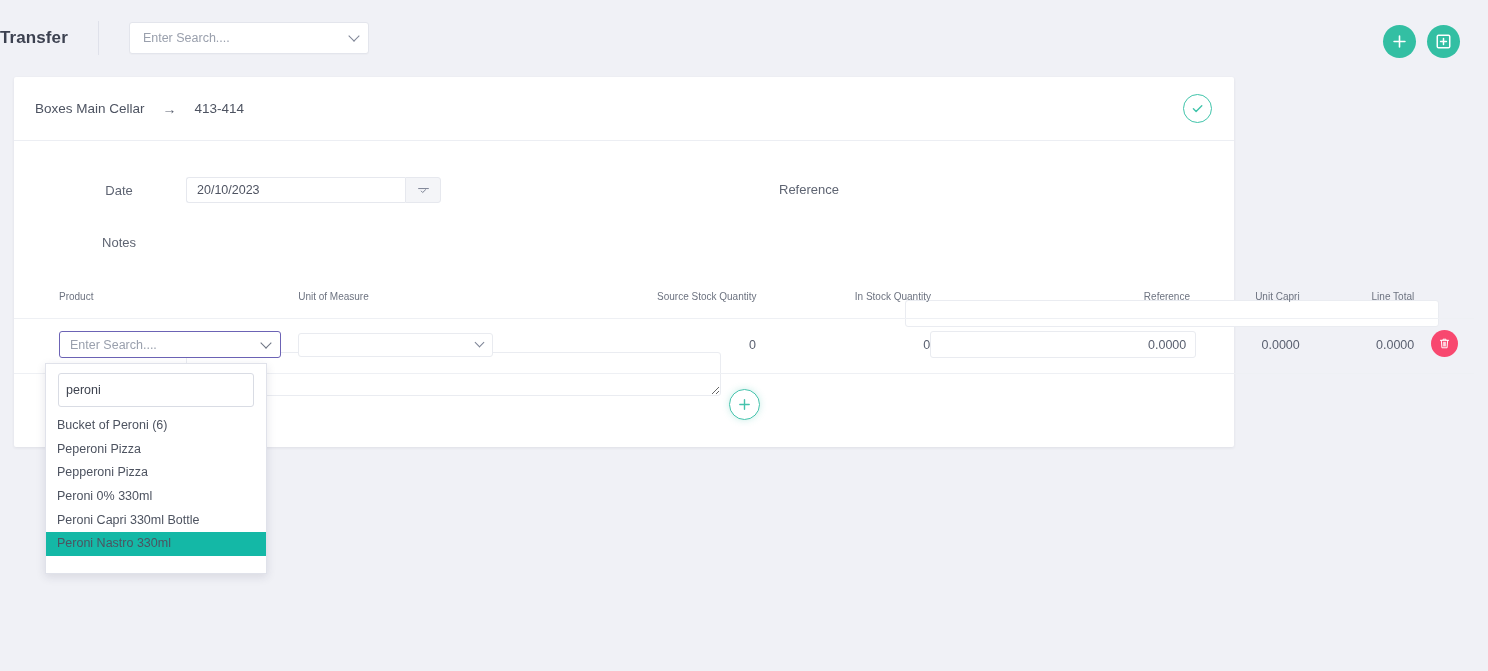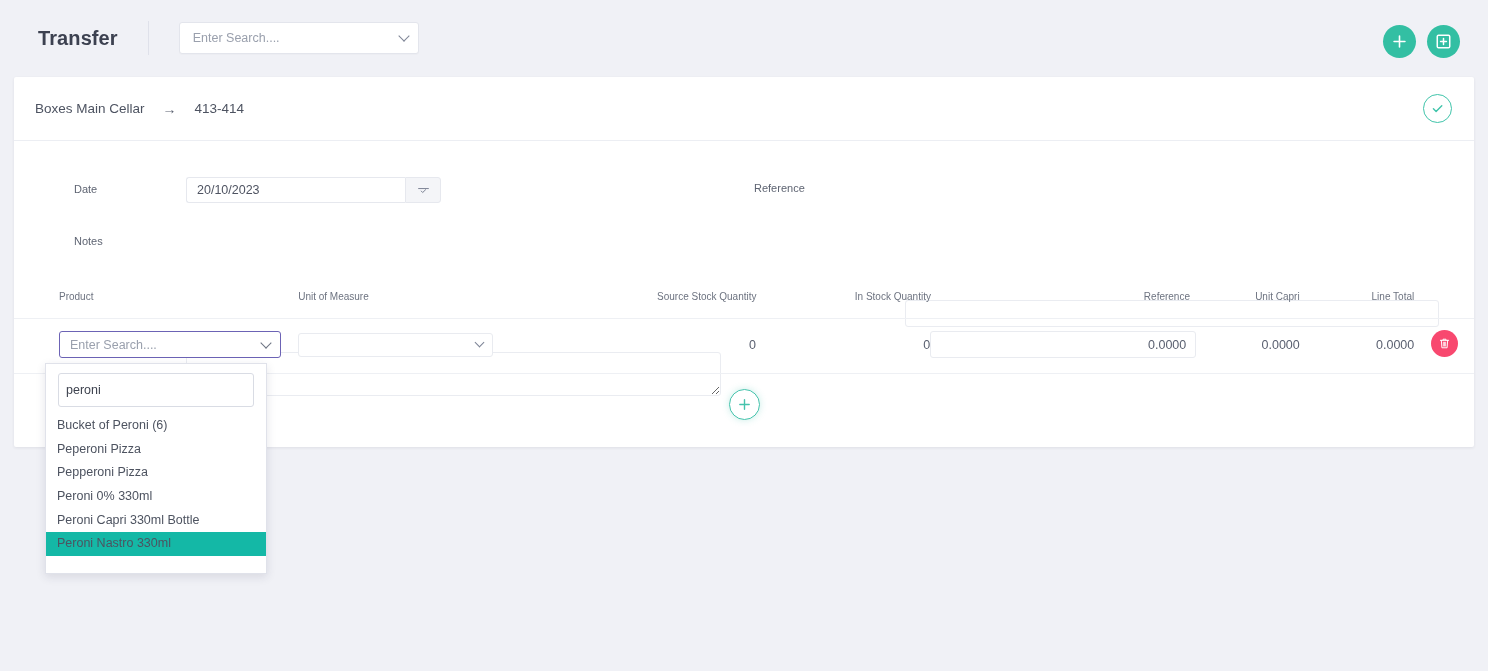--- a/index.html
+++ b/index.html
@@ -13,22 +13,21 @@
     overflow: hidden;
   }
 
   
   .topbar {
     position: absolute; left: 0; top: 0;
     width: 1488px; height: 76px;
     display: flex; align-items: center;
   }
   .page-title {
-    margin-left: 38px;
-    font-size: 20px;
+    font-size: 17px;
     font-weight: bold;
     color: #3c4150;
     letter-spacing: .1px;
   }
   .topbar-divider {
     width: 1px; height: 34px;
     background: #dfe1ea;
     margin-left: 30px;
   }
   .header-select {
@@ -65,21 +64,21 @@
     border: none;
     display: flex; align-items: center; justify-content: center;
     cursor: pointer;
   }
   .circle-btn svg { display: block; }
 
   
   .card {
     position: absolute;
     left: 14px; top: 77px;
-    width: 1460px; height: 370px;
+    width: 1220px; height: 370px;
     background: #fff;
     border-radius: 2px;
     box-shadow: 0 1px 3px rgba(40,45,70,.09);
   }
   .card-head {
     height: 64px;
     border-bottom: 1px solid #eceef3;
     display: flex; align-items: center;
     padding: 0 20px 0 21px;
     position: relative;
@@ -106,23 +105,23 @@
   }
 
   
   .form {
     position: relative;
     padding-top: 23px;
     height: 120px;
   }
   .field-label {
     position: absolute;
-    font-size: 11px;
+    font-size: 13px;
     color: #5e6472;
-    text-align: left;
+    text-align: center;
   }
   .lbl-date { left: 60px; top: 42px; width: 90px; }
   .lbl-notes { left: 60px; top: 94px; width: 90px; }
   .lbl-ref { left: 740px; top: 41px; width: 110px; }
 
   .date-wrap {
     position: absolute; left: 172px; top: 36px;
     display: flex;
   }
   .date-input {

